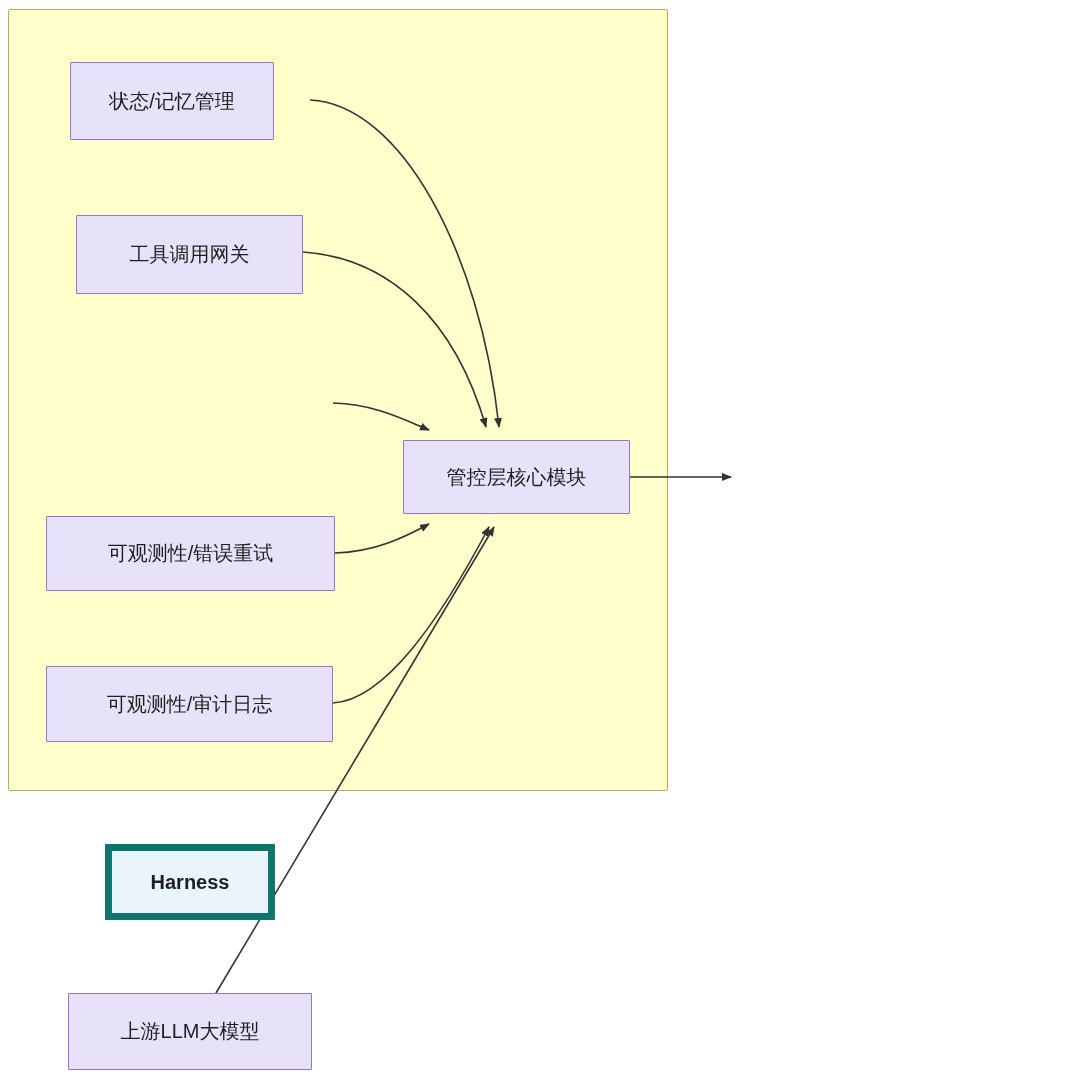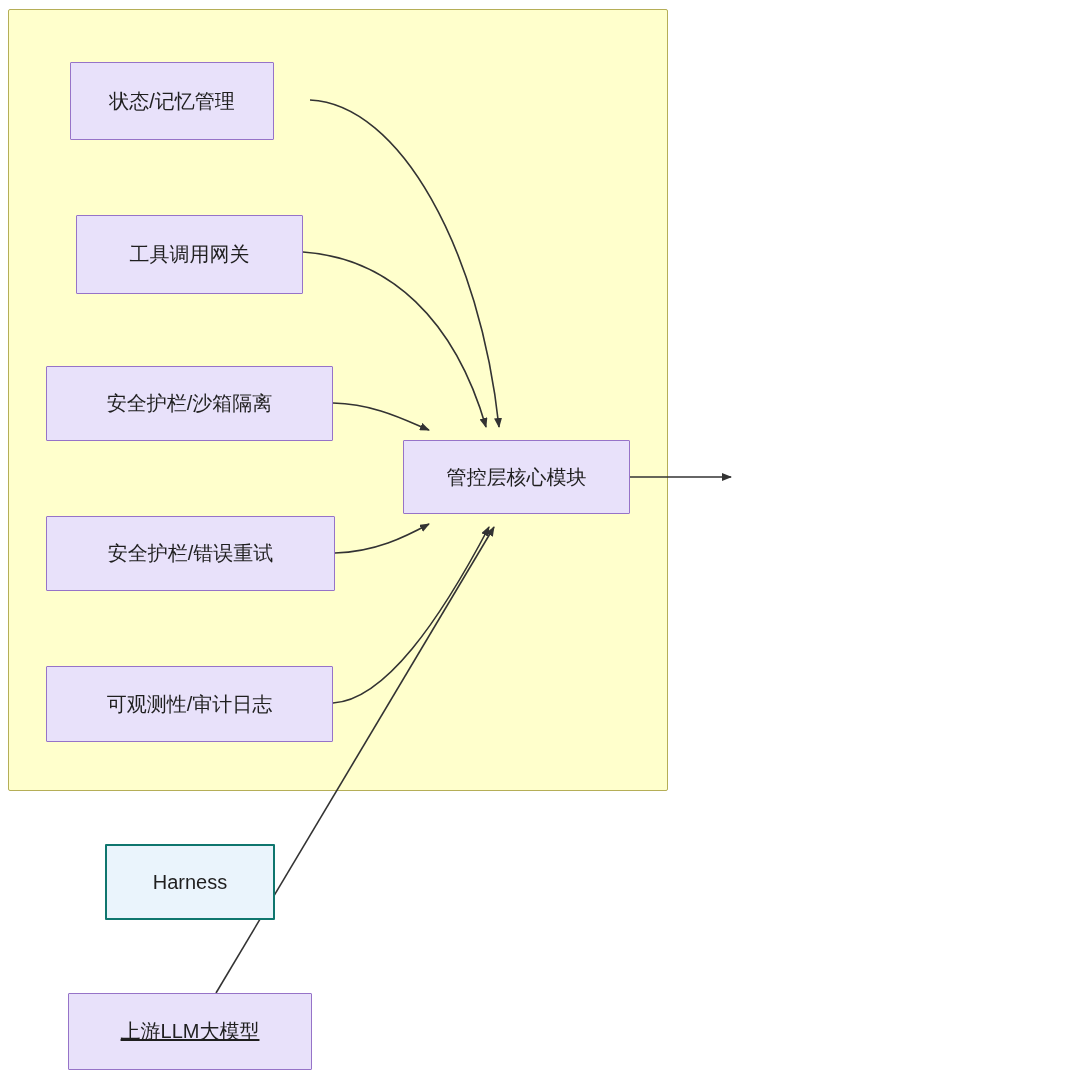--- a/index.html
+++ b/index.html
@@ -52,24 +52,25 @@
   }
   .proc {
     background: #e8e1fa;
     border: 1px solid #9673c8;
     color: #1f1f1f;
     font-size: 20px;
     border-radius: 1px;
   }
   .harness {
     background: #eaf4fc;
-    border: 2px solid #0f766e;
+    border: 7px solid #0f766e;
     color: #1f1f1f;
     font-size: 20px;
     border-radius: 1px;
+    font-weight: bold;
   }
 </style>
 </head>
 <body>
 
 <div id="canvas">
 
   <div class="group-box" style="left:8px; top:9px; width:660px; height:782px;"></div>
 
 
@@ -98,38 +99,35 @@
   </svg>
 
   <div class="node proc" style="left:70px; top:62px; width:204px; height:78px;">
     <span>状态/记忆管理</span>
   </div>
 
   <div class="node proc" style="left:76px; top:215px; width:227px; height:79px;">
     <span>工具调用网关</span>
   </div>
 
-  <div class="node proc" style="left:46px; top:366px; width:287px; height:75px;">
-    <span>安全护栏/沙箱隔离</span>
-  </div>
 
   <div class="node proc" style="left:46px; top:516px; width:289px; height:75px;">
-    <span>安全护栏/错误重试</span>
+    <span>可观测性/错误重试</span>
   </div>
 
   <div class="node proc" style="left:46px; top:666px; width:287px; height:76px;">
     <span>可观测性/审计日志</span>
   </div>
 
   <div class="node proc" style="left:403px; top:440px; width:227px; height:74px;">
     <span>管控层核心模块</span>
   </div>
 
 
   <div class="node harness" style="left:105px; top:844px; width:170px; height:76px;">
     <span>Harness</span>
   </div>
 
-  <div class="node proc" style="left:68px; top:993px; width:244px; height:77px;text-decoration:underline;">
+  <div class="node proc" style="left:68px; top:993px; width:244px; height:77px;">
     <span>上游LLM大模型</span>
   </div>
 
 </div>
 
 </body></html>

